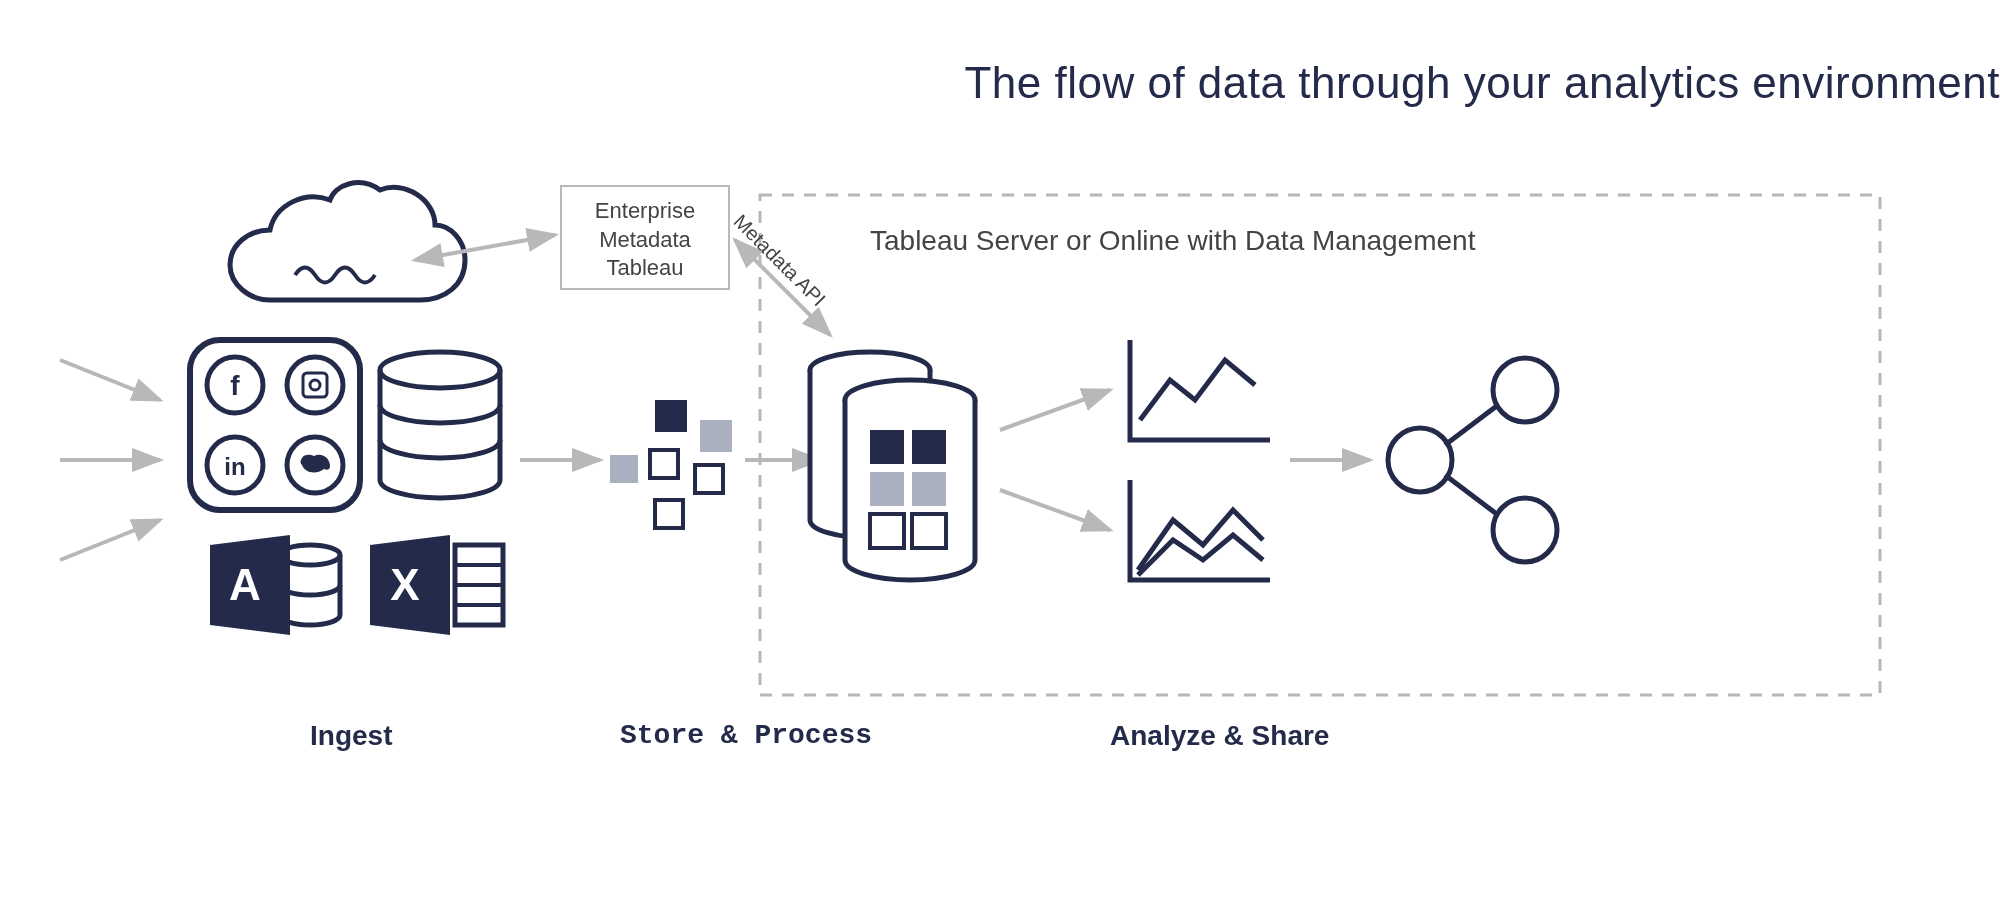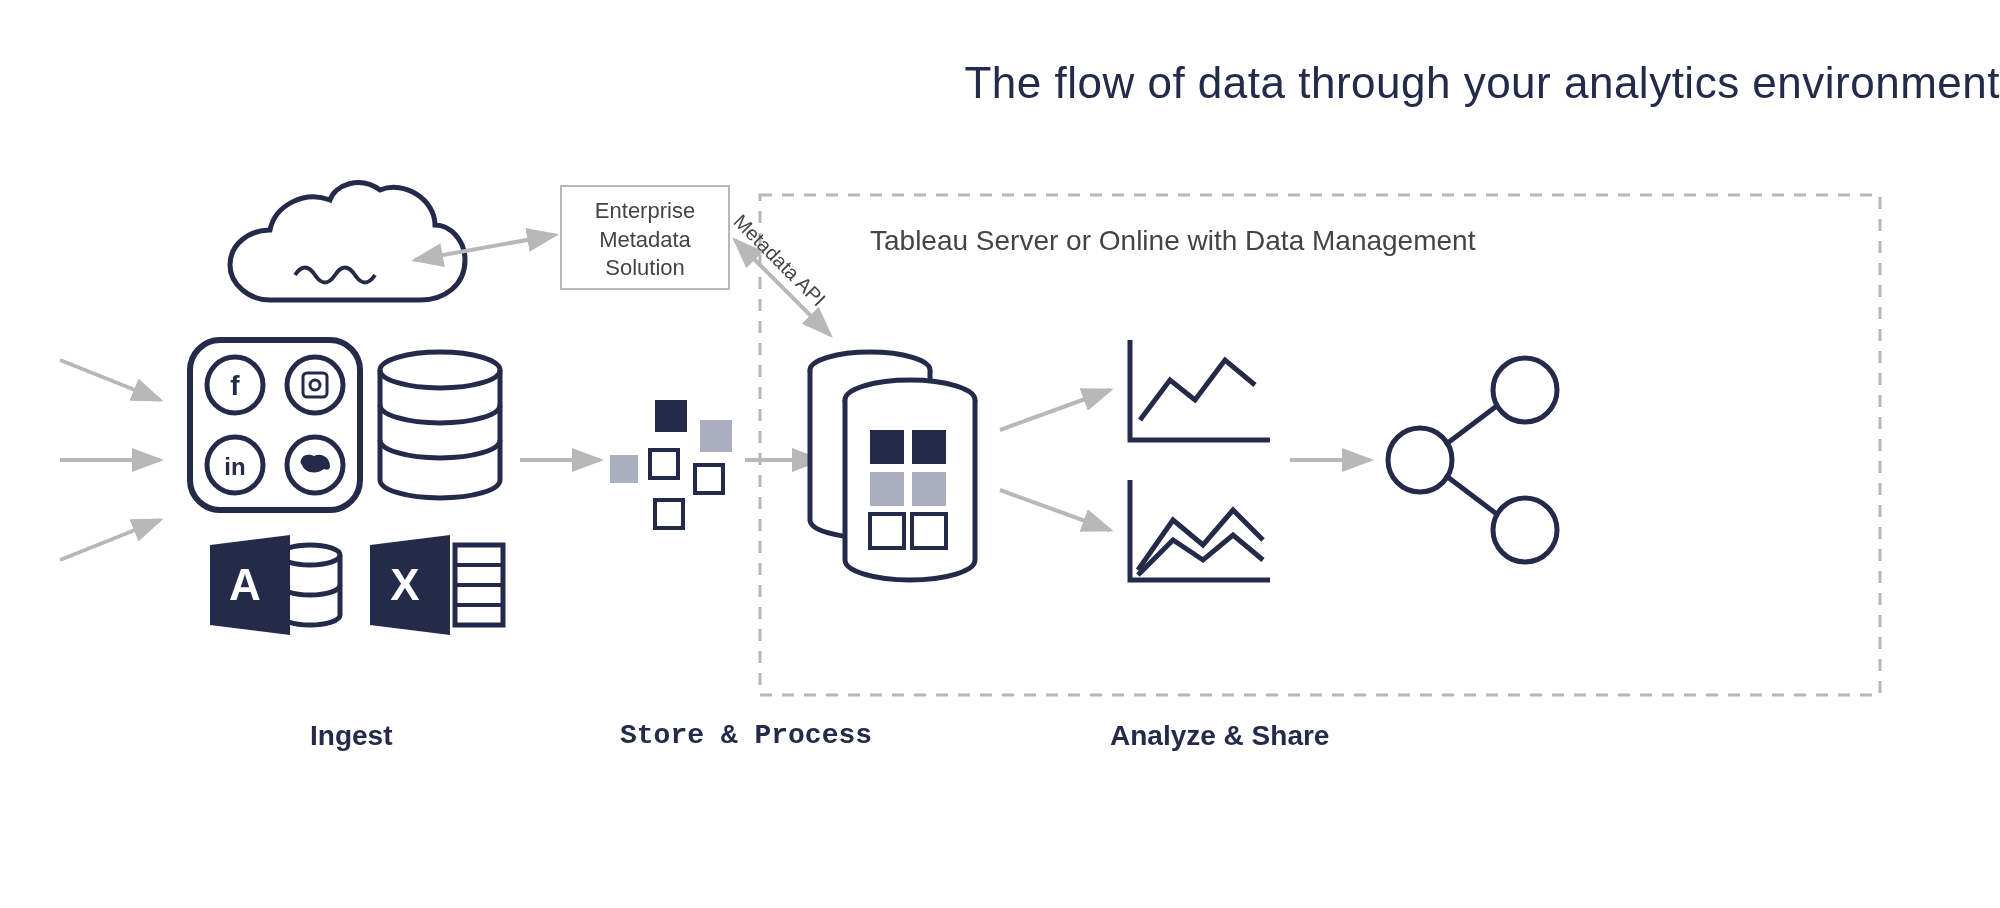--- a/index.html
+++ b/index.html
@@ -181,21 +181,21 @@
     <circle cx="1420" cy="460" r="32" fill="none" stroke="#242b4a" stroke-width="5"></circle>
     <circle cx="1525" cy="530" r="32" fill="none" stroke="#242b4a" stroke-width="5"></circle>
     <line x1="1445" y1="445" x2="1498" y2="405" stroke="#242b4a" stroke-width="5"></line>
     <line x1="1445" y1="475" x2="1498" y2="515" stroke="#242b4a" stroke-width="5"></line>
   </g>
 </svg>
 
 <div class="meta-box" style="left:560px; top:185px; width:170px; height:105px;">
   <div>Enterprise</div>
   <div>Metadata</div>
-  <div>Solution</div>
+  <div>Tableau</div>
 </div>
 
 <div class="api-label" style="left:745px; top:210px;">Metadata API</div>
 
 <div class="server-title" style="left:870px; top:225px;">Tableau Server or Online with Data Management</div>
 
 <div class="stage-label" style="left:310px; top:720px;">Ingest</div>
 <div class="stage-label" style="left:620px; top:720px;font-family:Liberation Mono, monospace;">Store &amp; Process</div>
 <div class="stage-label" style="left:1110px; top:720px;text-align:right;">Analyze &amp; Share</div>
 

